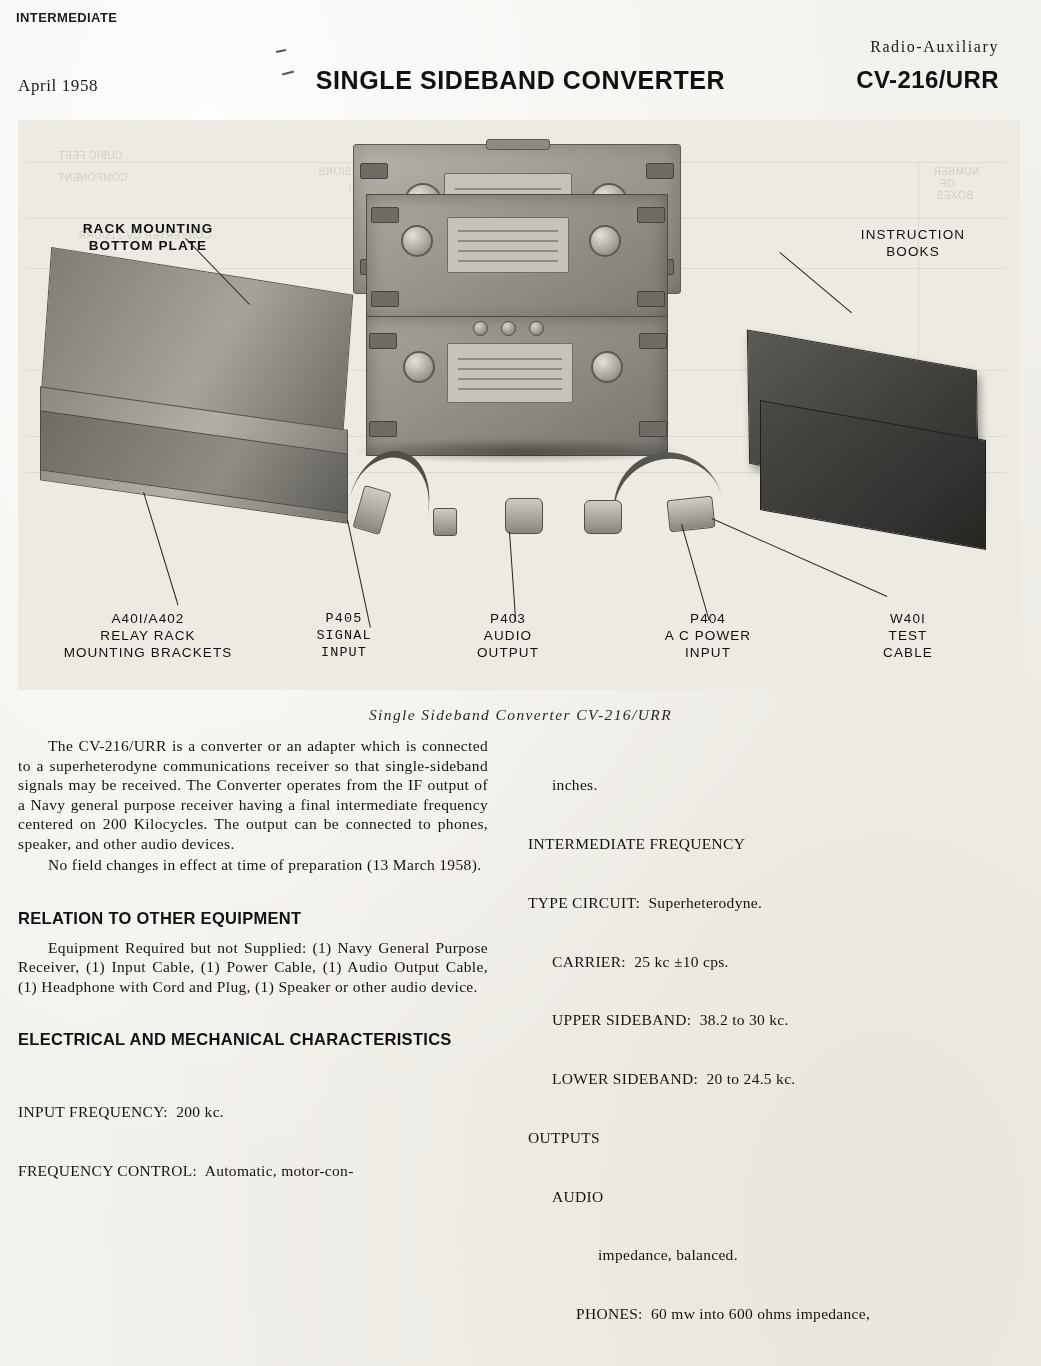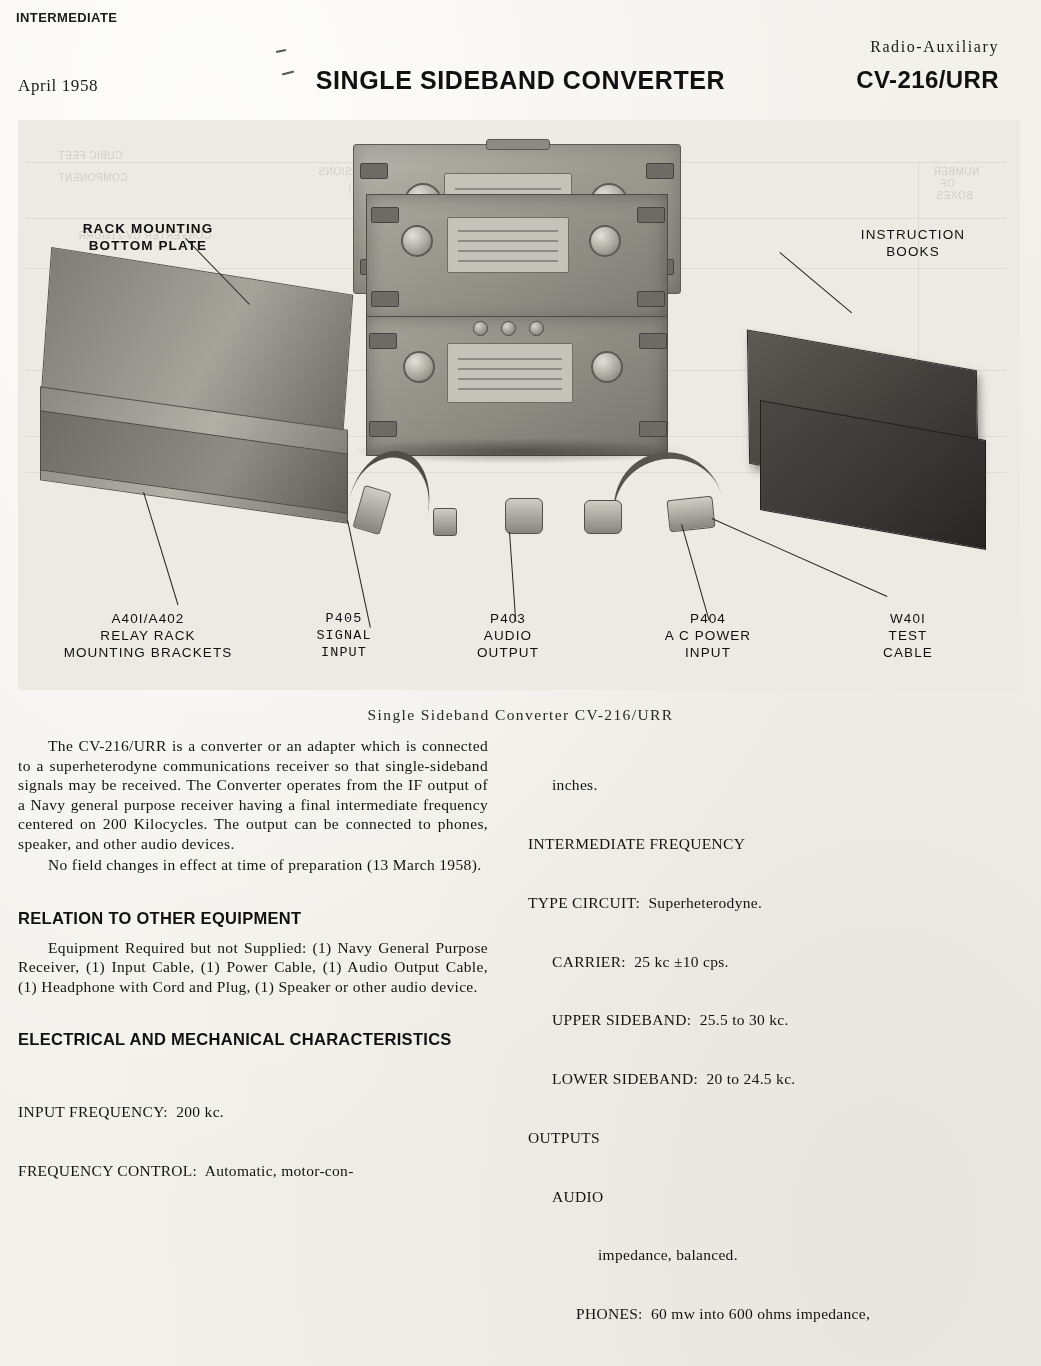--- a/index.html
+++ b/index.html
@@ -309,20 +309,21 @@
     border-radius: 3px;
   }
 
   .caption {
     position: absolute;
     top: 706px;
     left: 0;
     width: 1041px;
     text-align: center;
     font-family: "Liberation Serif", serif;
+    font-style: italic;
     font-size: 15.5px;
     letter-spacing: 1.4px;
     color: #2a2824;
   }
 
   
   .colL {
     position: absolute;
     left: 18px;
     top: 736px;
@@ -522,21 +523,21 @@
       <div class="l0">FREQUENCY CONTROL:  Automatic, motor-con-</div>
     </div>
   </div>
 
   <div class="colR">
     <div class="spec">
       <div class="l1">inches.</div>
       <div class="l0">INTERMEDIATE FREQUENCY</div>
       <div class="l0">TYPE CIRCUIT:  Superheterodyne.</div>
       <div class="l1">CARRIER:  25 kc ±10 cps.</div>
-      <div class="l1">UPPER SIDEBAND:  25.5 to 30 kc.</div>
+      <div class="l1">UPPER SIDEBAND:  38.2 to 30 kc.</div>
       <div class="l1">LOWER SIDEBAND:  20 to 24.5 kc.</div>
       <div class="l0">OUTPUTS</div>
       <div class="l1">AUDIO</div>
       <div class="l3">impedance, balanced.</div>
       <div class="l2">PHONES:  60 mw into 600 ohms impedance,</div>
       
       
       
       
       

